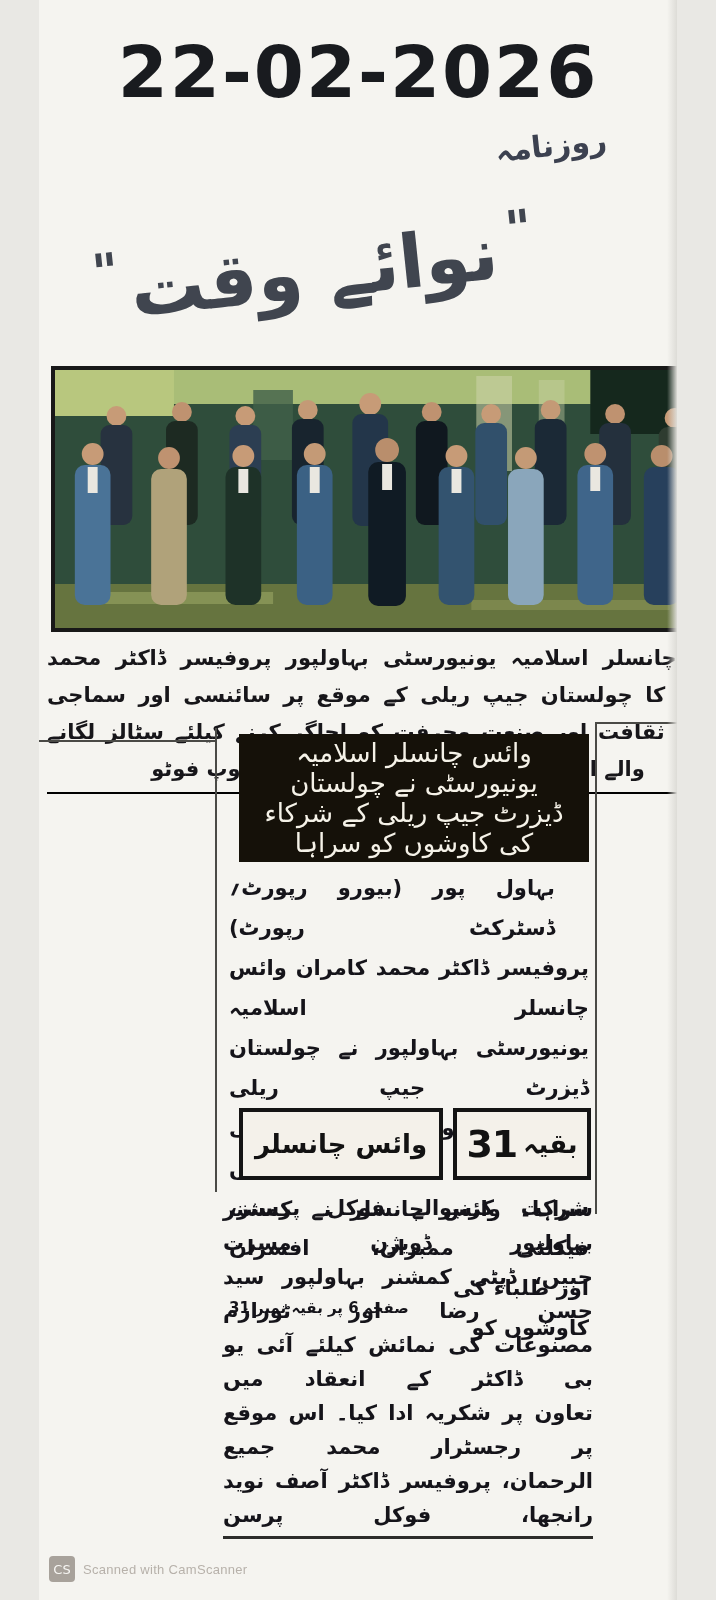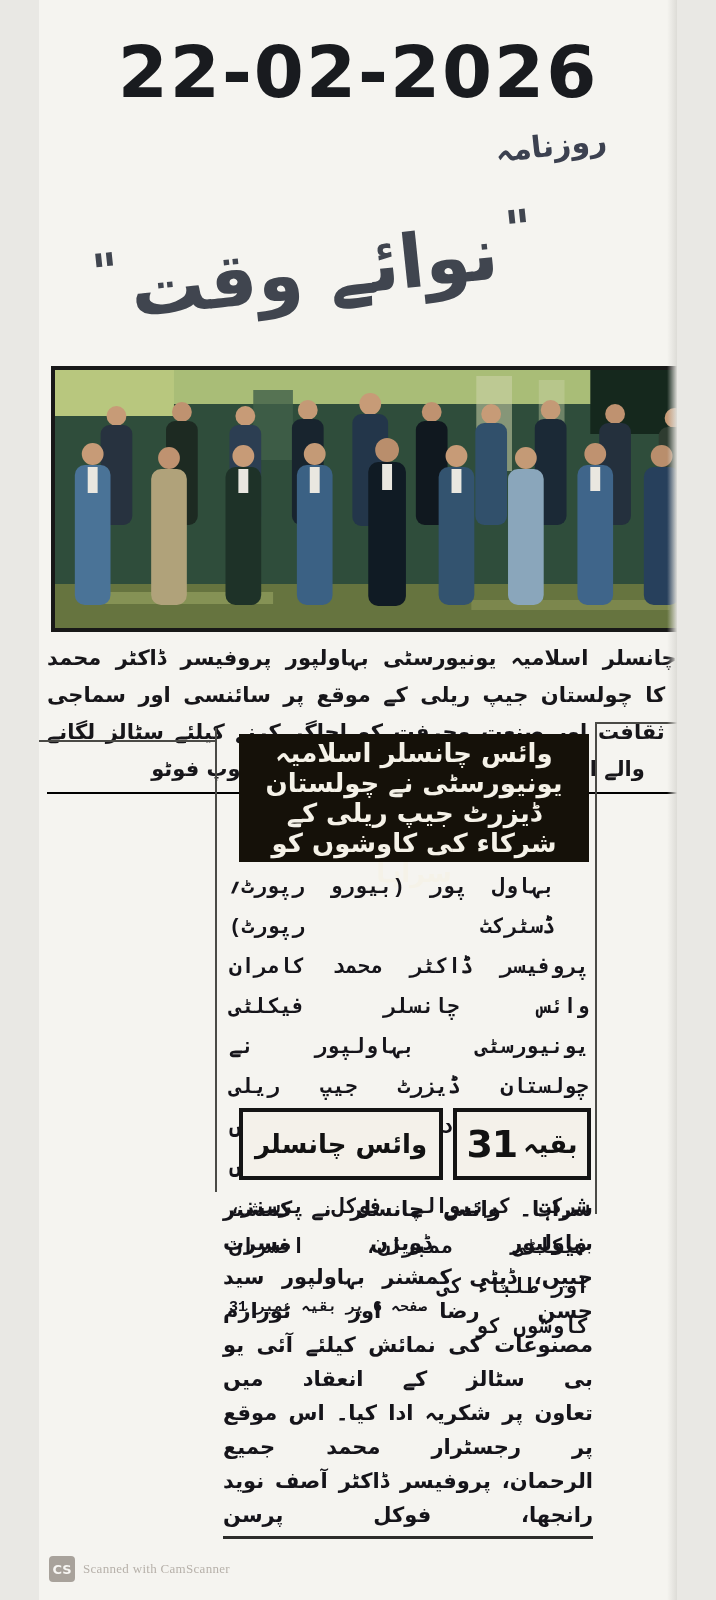--- a/index.html
+++ b/index.html
@@ -42,27 +42,27 @@
   .photo-caption .cap-line{text-align:justify;text-align-last:justify;}
   .photo-caption .cap-line:last-child{text-align-last:center;}
   
   .vrule{position:absolute;width:2px;background:#4a4a46;}
   .hrule{position:absolute;height:2px;background:#4a4a46;}
   
   .headline-box{
     position:absolute;top:734px;left:200px;width:350px;height:128px;
     background:#151109;color:#f5f2e8;direction:rtl;
     display:flex;flex-direction:column;justify-content:space-evenly;
-    text-align:center;font-size:26px;font-weight:bold;
+    text-align:center;font-size:26px;font-weight:normal;
     box-sizing:border-box;padding:4px 10px;
   }
   .article-body{
     position:absolute;direction:rtl;font-weight:bold;color:#15141a;
   }
-  .body-1{top:868px;left:190px;width:360px;font-size:21px;line-height:40px;font-family:Liberation Mono, monospace;}
+  .body-1{top:868px;left:190px;width:360px;font-size:21px;line-height:40px;}
   .body-2{top:1192px;left:184px;width:370px;font-size:21px;line-height:34px;
           border-bottom:3px solid #2c2c2a;padding-bottom:4px;}
   .article-body .line{text-align:justify;text-align-last:justify;}
   .dateline{text-align:justify;text-align-last:justify;padding-right:34px;}
   .jump-line{display:flex;justify-content:space-between;align-items:center;direction:rtl;}
   .jump-line .jump-note{font-size:15px;line-height:30px;white-space:nowrap;}
   
   .cont-row{
     position:absolute;top:1108px;left:200px;width:352px;height:72px;
     display:flex;direction:rtl;gap:10px;
@@ -74,26 +74,26 @@
   }
   .cont-cell.baqia{width:138px;font-size:26px;gap:6px;}
   .cont-cell.baqia .num{font-size:38px;font-weight:800;letter-spacing:-1px;}
   .cont-cell.title{flex:1;font-size:26px;}
   
   .watermark{
     position:absolute;left:10px;top:1556px;display:flex;align-items:center;gap:8px;
   }
   .cs-logo{
     width:26px;height:26px;border-radius:4px;background:#a8a29b;
-    color:#f7f6f3;font-size:13px;font-weight:bold;
+    color:#f7f6f3;font-size:13px;font-weight:normal;
     display:flex;align-items:center;justify-content:center;
     font-family:"DejaVu Sans",sans-serif;
   }
   .cs-text{font-size:13px;color:#b7b1aa;letter-spacing:.3px;
-    font-family:Liberation Serif, serif;}
+    font-family:Liberation Sans, sans-serif;}
   
   .scan-edge{position:absolute;right:0;top:0;width:10px;height:100%;
     background:linear-gradient(to left,#dddcd7,rgba(221,220,215,0));}
 </style>
 </head>
 <body>
 
 <div class="page">
 
   <div class="scan-date">22-02-2026</div>
@@ -223,21 +223,21 @@
   <div class="hrule" style="left:0;top:740px;width:176px;"></div>
 
   <div class="headline-box">
     <div>وائس چانسلر اسلامیہ یونیورسٹی نے چولستان</div>
     <div>ڈیزرٹ جیپ ریلی کے شرکاء کی کاوشوں کو سراہا</div>
   </div>
 
   <div class="article-body body-1">
     <div class="dateline">بہاول پور (بیورو رپورٹ؍ ڈسٹرکٹ رپورٹ)</div>
     <div>
-        <div class="line">پروفیسر ڈاکٹر محمد کامران وائس چانسلر فیکلٹی</div>
+        <div class="line">پروفیسر ڈاکٹر محمد کامران وائس چانسلر اسلامیہ</div>
         <div class="line">یونیورسٹی بہاولپور نے چولستان ڈیزرٹ جیپ ریلی</div>
         <div class="line">2026 میں دلواش سٹیڈیم میں آئی یو بی ایکسپو میں</div>
         <div class="line">شرکت کرنیوالے فوکل پرسنز، فیکلٹی ممبران، افسران</div>
       </div>
     <div class="jump-line">
       <span>اور طلباء کی کاوشوں کو</span>
       <span class="jump-note">صفحہ 6 پر بقیہ نمبر 31</span>
     </div>
   </div>
 
@@ -248,21 +248,21 @@
     </div>
     <div class="cont-cell title">
       <span>وائس چانسلر</span>
     </div>
   </div>
 
   <div class="article-body body-2">
     <div>
         <div class="line">سراہا۔ وائس چانسلر نے کمشنر بہاولپور ڈویژن مسرت</div>
         <div class="line">جبیں، ڈپٹی کمشنر بہاولپور سید حسن رضا اور ٹورازم</div>
-        <div class="line">مصنوعات کی نمائش کیلئے آئی یو بی سٹالز کے انعقاد میں</div>
+        <div class="line">مصنوعات کی نمائش کیلئے آئی یو بی ڈاکٹر کے انعقاد میں</div>
         <div class="line">تعاون پر شکریہ ادا کیا۔ اس موقع پر رجسٹرار محمد جمیع</div>
         <div class="line">الرحمان، پروفیسر ڈاکٹر آصف نوید رانجھا، فوکل پرسن</div>
       </div>
 
   </div>
 
   <div class="watermark">
     <div class="cs-logo">CS</div>
     <div class="cs-text">Scanned with CamScanner</div>
   </div>

